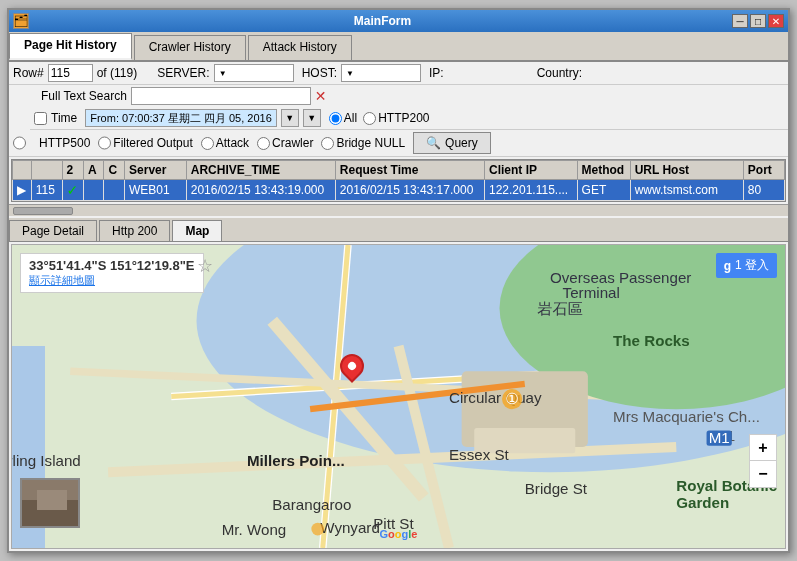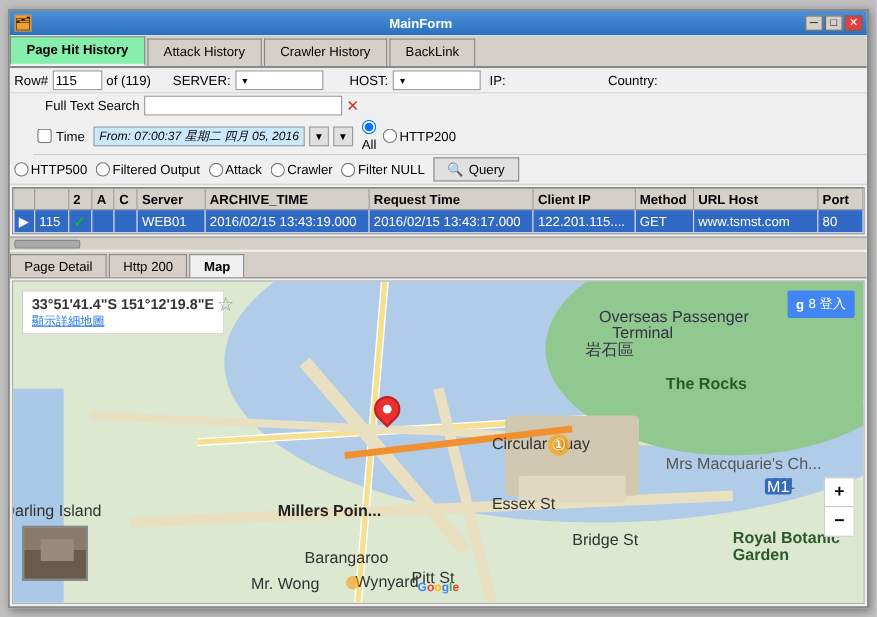--- a/index.html
+++ b/index.html
@@ -12,35 +12,35 @@
     .titlebar-btn.minimize { background: #d4d0c8; }
     .titlebar-btn.maximize { background: #d4d0c8; }
     .titlebar-btn.close { background: #e04040; color: white; }
     .titlebar-icon { width: 16px; height: 16px; background: #f0a030; border: 1px solid #888; margin-right: 4px; font-size: 9px; display: flex; align-items: center; justify-content: center; }
 
     .content { flex: 1; background: #f0f0f0; display: flex; flex-direction: column; overflow: hidden; }
 
     
     .tabs { display: flex; background: #d4d0c8; border-bottom: 2px solid #888; flex-shrink: 0; }
     .tab { padding: 4px 14px; border: 1px solid #888; border-bottom: none; cursor: pointer; background: #d4d0c8; margin-right: 2px; margin-top: 3px; font-size: 12px; }
-    .tab.active { background: #86efac; border-bottom: 2px solid #f0f0f0; margin-top: 1px; padding-bottom: 6px; font-weight: bold; }
+    .tab.active { background: #ffffff; border-bottom: 2px solid #f0f0f0; margin-top: 1px; padding-bottom: 6px; font-weight: bold; }
 
     
     .toolbar-row { display: flex; align-items: center; padding: 2px 4px; gap: 4px; flex-shrink: 0; border-bottom: 1px solid #ccc; background: #f0f0f0; }
     .small-input { width: 45px; border: 1px solid #999; height: 18px; padding: 0 2px; background: white; }
     .medium-input { width: 90px; border: 1px solid #999; height: 18px; padding: 0 2px; background: white; }
     .dropdown-btn { border: 1px solid #999; background: white; height: 18px; padding: 0 4px; cursor: pointer; display: flex; align-items: center; gap: 2px; min-width: 80px; }
     .dropdown-arrow { font-size: 8px; }
 
     .fulltext-row { display: flex; align-items: center; padding: 2px 8px; gap: 4px; flex-shrink: 0; background: #f0f0f0; }
     .checkbox-label { display: flex; align-items: center; gap: 2px; }
 
     
     .date-row { display: flex; align-items: center; padding: 2px 4px; gap: 4px; flex-shrink: 0; background: #f0f0f0; border-bottom: 1px solid #ccc; margin-left: 21px; }
-    .date-field { border: 1px solid #999; background: #cce8ff; height: 18px; padding: 0 2px; font-size: 11px; min-width: 160px; font-style: italic; }
+    .date-field { border: 1px solid #999; background: #cce8ff; height: 18px; padding: 0 2px; font-size: 11px; min-width: 160px; }
     .radio-group { display: flex; align-items: center; gap: 6px; margin-left: 4px; }
 
     
     .filter-row { display: flex; align-items: center; padding: 2px 4px; gap: 8px; flex-shrink: 0; background: #f0f0f0; border-bottom: 1px solid #ccc; }
     .query-btn { background: #e0e0e0; border: 1px solid #888; padding: 2px 12px; cursor: pointer; height: 22px; display: flex; align-items: center; gap: 4px; }
 
     
     .table-container { flex-shrink: 0; border: 1px solid #888; margin: 2px; overflow: hidden; }
     table { width: 100%; border-collapse: collapse; background: white; }
     table th { background: #d4d0c8; border: 1px solid #999; padding: 2px 4px; font-weight: bold; text-align: left; white-space: nowrap; }
@@ -98,34 +98,33 @@
       <div class="titlebar-btn minimize">─</div>
       <div class="titlebar-btn maximize">□</div>
       <div class="titlebar-btn close">✕</div>
     </div>
   </div>
 
   <div class="content">
 
     <div class="tabs">
       <div class="tab active">Page Hit History</div>
+      <div class="tab">Crawler History</div>
       <div class="tab">Attack History</div>
-      <div class="tab">Crawler History</div>
-      <div class="tab">BackLink</div>
     </div>
 
     <div class="toolbar-row">
       <span>Row#</span>
       <input class="small-input" type="text" value="115" style="">
       <span>of (119)</span>
       <span style="margin-left:16px">SERVER:</span>
       <button class="dropdown-btn">
           <span class="dropdown-arrow">▼</span>
         </button>
-      <span style="margin-left:20px">HOST:</span>
+      <span style="margin-left:4px">HOST:</span>
       <button class="dropdown-btn">
           <span class="dropdown-arrow">▼</span>
         </button>
       <span style="margin-left:4px">IP:</span>
       <span style="margin-left: 89px">Country:</span>
     </div>
 
     <div class="fulltext-row">
       <span style="width:20px"></span>
       <label class="checkbox-label">
@@ -135,51 +134,51 @@
       <span style="color:#cc3333; font-size:14px; cursor:pointer;">✕</span>
     </div>
 
     <div class="date-row">
       <input type="checkbox" style="">
       <span style="margin-right:4px">Time</span>
       <span class="date-field" style="display:inline-flex;align-items:center;padding:0 4px;cursor:pointer;">From: 07:00:37 星期二  四月  05, 2016</span>
       <button style="border:1px solid #999;background:#e0e0e0;height:18px;width:18px;padding:0;cursor:pointer;font-size:9px;">▼</button>
       <button style="border:1px solid #999;background:#e0e0e0;height:18px;width:18px;padding:0;cursor:pointer;font-size:9px;">▼</button>
       <div class="radio-group">
-        <label style="display:flex;align-items:center;gap:2px;flex-direction:column;">
+        <label style="display:flex;align-items:center;gap:2px;">
           <input type="radio" name="filter" checked="" style="">
           <span>All</span>
         </label>
         <label style="display:flex;align-items:center;gap:2px;">
           <input type="radio" name="filter" style="">
           <span>HTTP200</span>
         </label>
       </div>
     </div>
 
     <div class="filter-row">
+      <label style="display:flex;gap:13px;">
+        <input type="radio" name="filter2" style="">
+        <span>HTTP500</span>
+      </label>
       <label style="display:flex;gap:2px;">
         <input type="radio" name="filter2" style="">
-        <span>HTTP500</span>
-      </label>
-      <label style="display:flex;gap:2px;">
-        <input type="radio" name="filter2" style="">
         <span>Filtered Output</span>
       </label>
       <label style="display:flex;align-items:center;gap:2px;">
         <input type="radio" name="filter2" style="">
         <span>Attack</span>
       </label>
       <label style="display:flex;align-items:center;gap:2px;">
         <input type="radio" name="filter2" style="">
         <span>Crawler</span>
       </label>
       <label style="display:flex;align-items:center;gap:2px;">
         <input type="radio" name="filter2" style="">
-        <span>Filter NULL</span>
+        <span>Bridge NULL</span>
       </label>
       <button class="query-btn">
         <span>🔍</span>
         <span>Query</span>
       </button>
     </div>
 
     <div class="table-container">
       <table>
         <thead>
@@ -284,21 +283,21 @@
 
         <div class="map-coord-box">
           <div class="map-coord">33°51'41.4"S 151°12'19.8"E</div>
           <div class="map-link">顯示詳細地圖</div>
         </div>
 
         <div class="map-star">☆</div>
 
         <div class="map-google-btn">
           <span style="font-weight:bold;color:white">g</span>
-          <span>8 登入</span>
+          <span>1 登入</span>
         </div>
 
         <div class="map-pin" style="left:44%;top:44%;">
           <div class="pin-head">
             <div class="pin-dot"></div>
           </div>
         </div>
 
         <div class="map-zoom-ctrl">
           <div class="zoom-btn">+</div>

